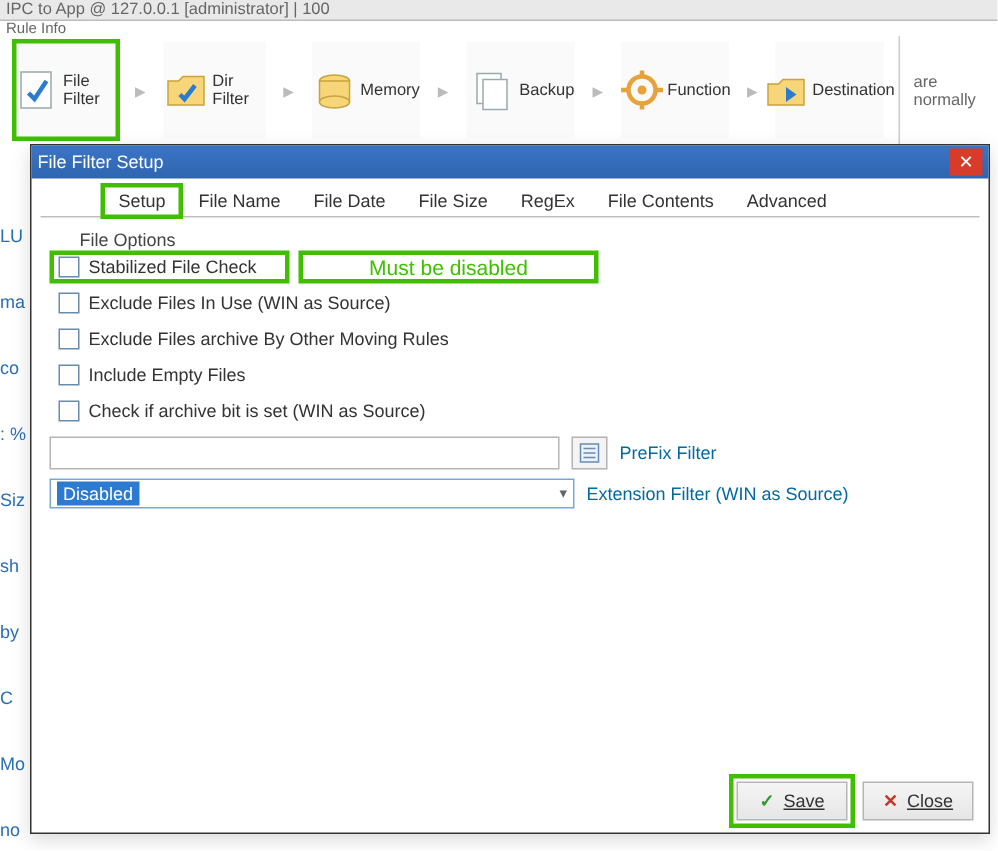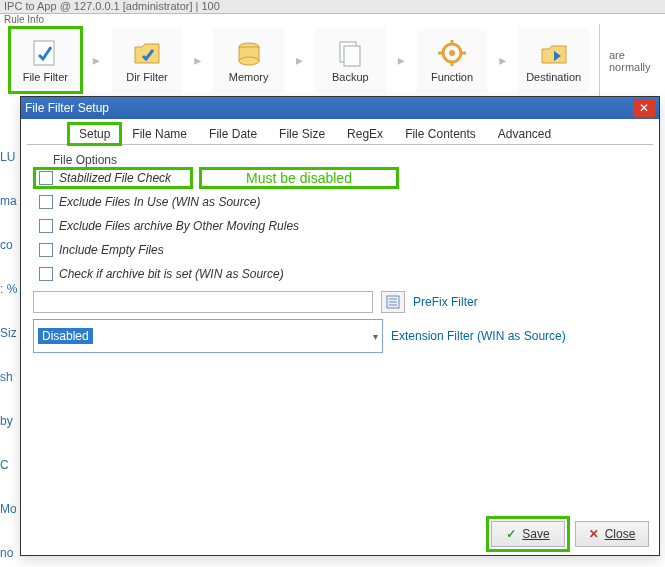--- a/index.html
+++ b/index.html
@@ -4,21 +4,21 @@
 <style>
   * { box-sizing: border-box; margin: 0; padding: 0; font-family: "Segoe UI", Tahoma, sans-serif; font-size: 12px; }
   body { background: #fff; width: 665px; height: 567px; overflow: hidden; position: relative; color:#333; }
 
   
   .top-strip { height: 14px; background: #e9e9e9; border-bottom: 1px solid #bcbcbc; padding-left: 4px; color:#666; font-size: 11px; white-space: nowrap; overflow:hidden; }
   .sub-strip { height: 10px; font-size: 10px; padding-left: 4px; color:#666;}
 
   
   .ribbon { display:flex; gap: 12px; padding: 4px 10px 8px 10px; border-right:1px solid #ccc; position:relative; width: 600px;}
-  .rbn-btn { width: 72px; height: 64px; background:#fafafa; display:flex; flex-direction:column; align-items:center; justify-content:center; gap:2px; position:relative; }
+  .rbn-btn { width: 72px; height: 64px; background:#fafafa; display:flex; align-items:center; justify-content:center; gap:2px; position:relative; }
   .rbn-btn .ico { width: 36px; height: 32px; display:flex; align-items:center; justify-content:center; }
   .rbn-btn .lbl { font-size: 11px; color:#333; }
   .hl-green { outline: 3px solid #3fbf00; outline-offset: -1px; }
   .arrow-sep { align-self:center; color:#bbb; font-size: 14px; }
 
   .bg-right { position:absolute; right:0; top:45px; width:60px; height:40px; font-size:11px; color:#666; padding:4px;}
   .bg-left { position:absolute; left:0; top:150px; width:20px; font-size:11px; color:#2a6fb3; writing-mode: horizontal-tb; }
   .bg-left div { margin-bottom: 30px; }
 
   
@@ -27,33 +27,33 @@
   .titlebar .title { flex:1; }
   .titlebar .close { width:22px; height:18px; background:#d83b2a; color:#fff; display:flex; align-items:center; justify-content:center; font-size:12px; cursor:pointer; }
 
   .tabs { display:flex; border-bottom:1px solid #bfbfbf; margin:4px 6px 0 6px; height:22px; align-items:flex-end;}
   .tab { padding:3px 10px; font-size:12px; color:#333; cursor:pointer; border:1px solid transparent; border-bottom:none; }
   .tab.active { border:1px solid #bfbfbf; border-bottom:1px solid #fff; background:#fff; position:relative; top:1px; }
 
   .panel { padding: 6px 12px 12px 12px; position:relative; height: calc(100% - 48px - 40px); }
   .fieldset-label { font-size:12px; color:#444; margin: 2px 0 4px 20px; }
   .checks { padding-left: 6px; }
-  .chk-row { display:flex; align-items:flex-end; gap:6px; margin: 4px 0 10px 0; font-style: italic; }
+  .chk-row { display:flex; align-items:flex-end; gap:6px; margin: 4px 0 10px 0; }
   .chk { width:14px; height:14px; border:1px solid #6a8ab0; background:#fff; display:inline-block; cursor:pointer;}
   .chk-label { font-size:12px; color:#333; }
 
   .annot { position:absolute; border:3px solid #3fbf00; }
   .annot-box1 { left:12px; top:22px; width:160px; height:22px; }
   .annot-box2 { left:178px; top:22px; width:200px; height:22px; display:flex; align-items:center; justify-content:center; color:#3fbf00; font-size:14px;}
 
   .field-row { display:flex; align-items:center; gap:8px; margin: 6px 0; }
   .txt-input { width:340px; height:22px; border:1px solid #b5b5b5; background:#fff; padding:0 4px; }
   .icon-btn { width:24px; height:22px; border:1px solid #b5b5b5; background:#f4f4f4; display:flex; align-items:center; justify-content:center; cursor:pointer; }
   .static { font-size:12px; color:#0369a1; }
-  .combo { width:350px; height:34px; border:1px solid #7aa7d6; background:#fff; display:flex; align-items:center; padding:0 4px; position:relative;}
+  .combo { width:350px; height:20px; border:1px solid #7aa7d6; background:#fff; display:flex; align-items:center; padding:0 4px; position:relative;}
   .combo .val { background:#2d7bd1; color:#fff; padding:1px 4px; font-size:12px; }
   .combo .caret { position:absolute; right:4px; color:#666; font-size:10px;}
 
   .btn-bar { position:absolute; right:10px; bottom:8px; display:flex; gap:10px; }
   .btn { height:26px; min-width:74px; background:linear-gradient(#f5f5f5,#e6e6e6); border:1px solid #b5b5b5; display:flex; align-items:center; justify-content:center; gap:6px; cursor:pointer; padding:0 10px; font-size:12px; }
   .btn .u { text-decoration: underline; }
 
   .cursor-ptr { position:absolute; left:405px; top:108px; font-size:16px; color:#000; pointer-events:none; }
 
   .setup-hl { outline:3px solid #3fbf00; outline-offset:-2px;margin-left:41px; }

